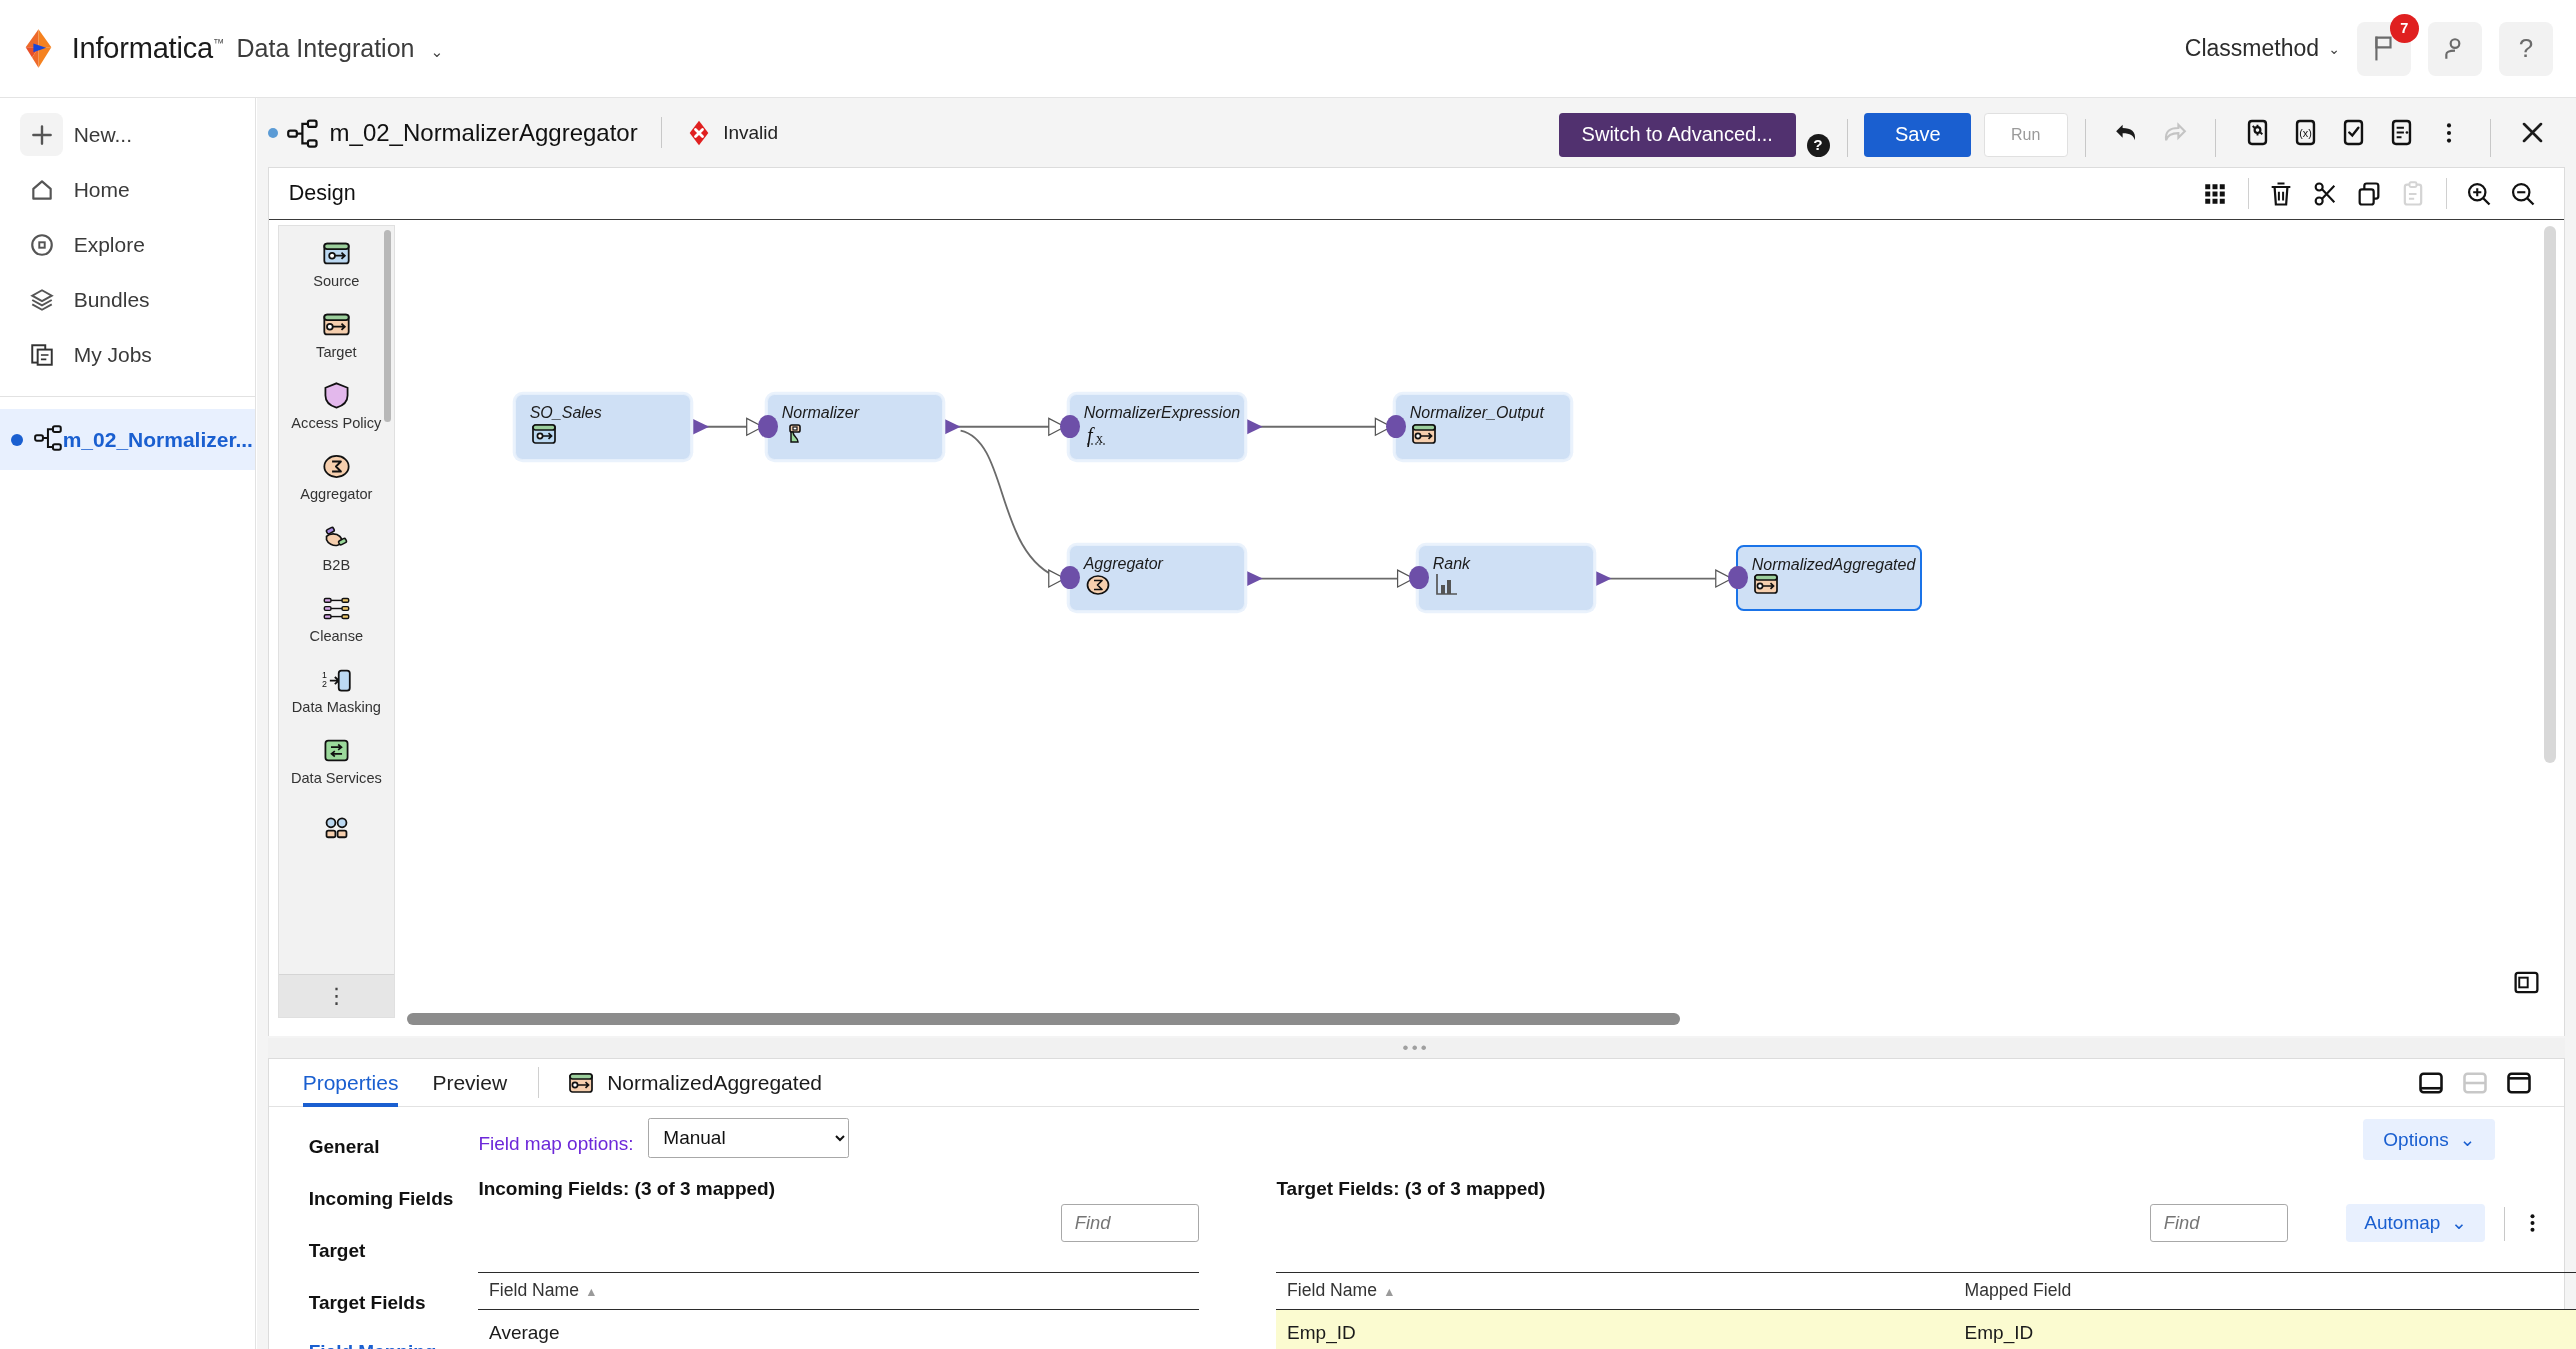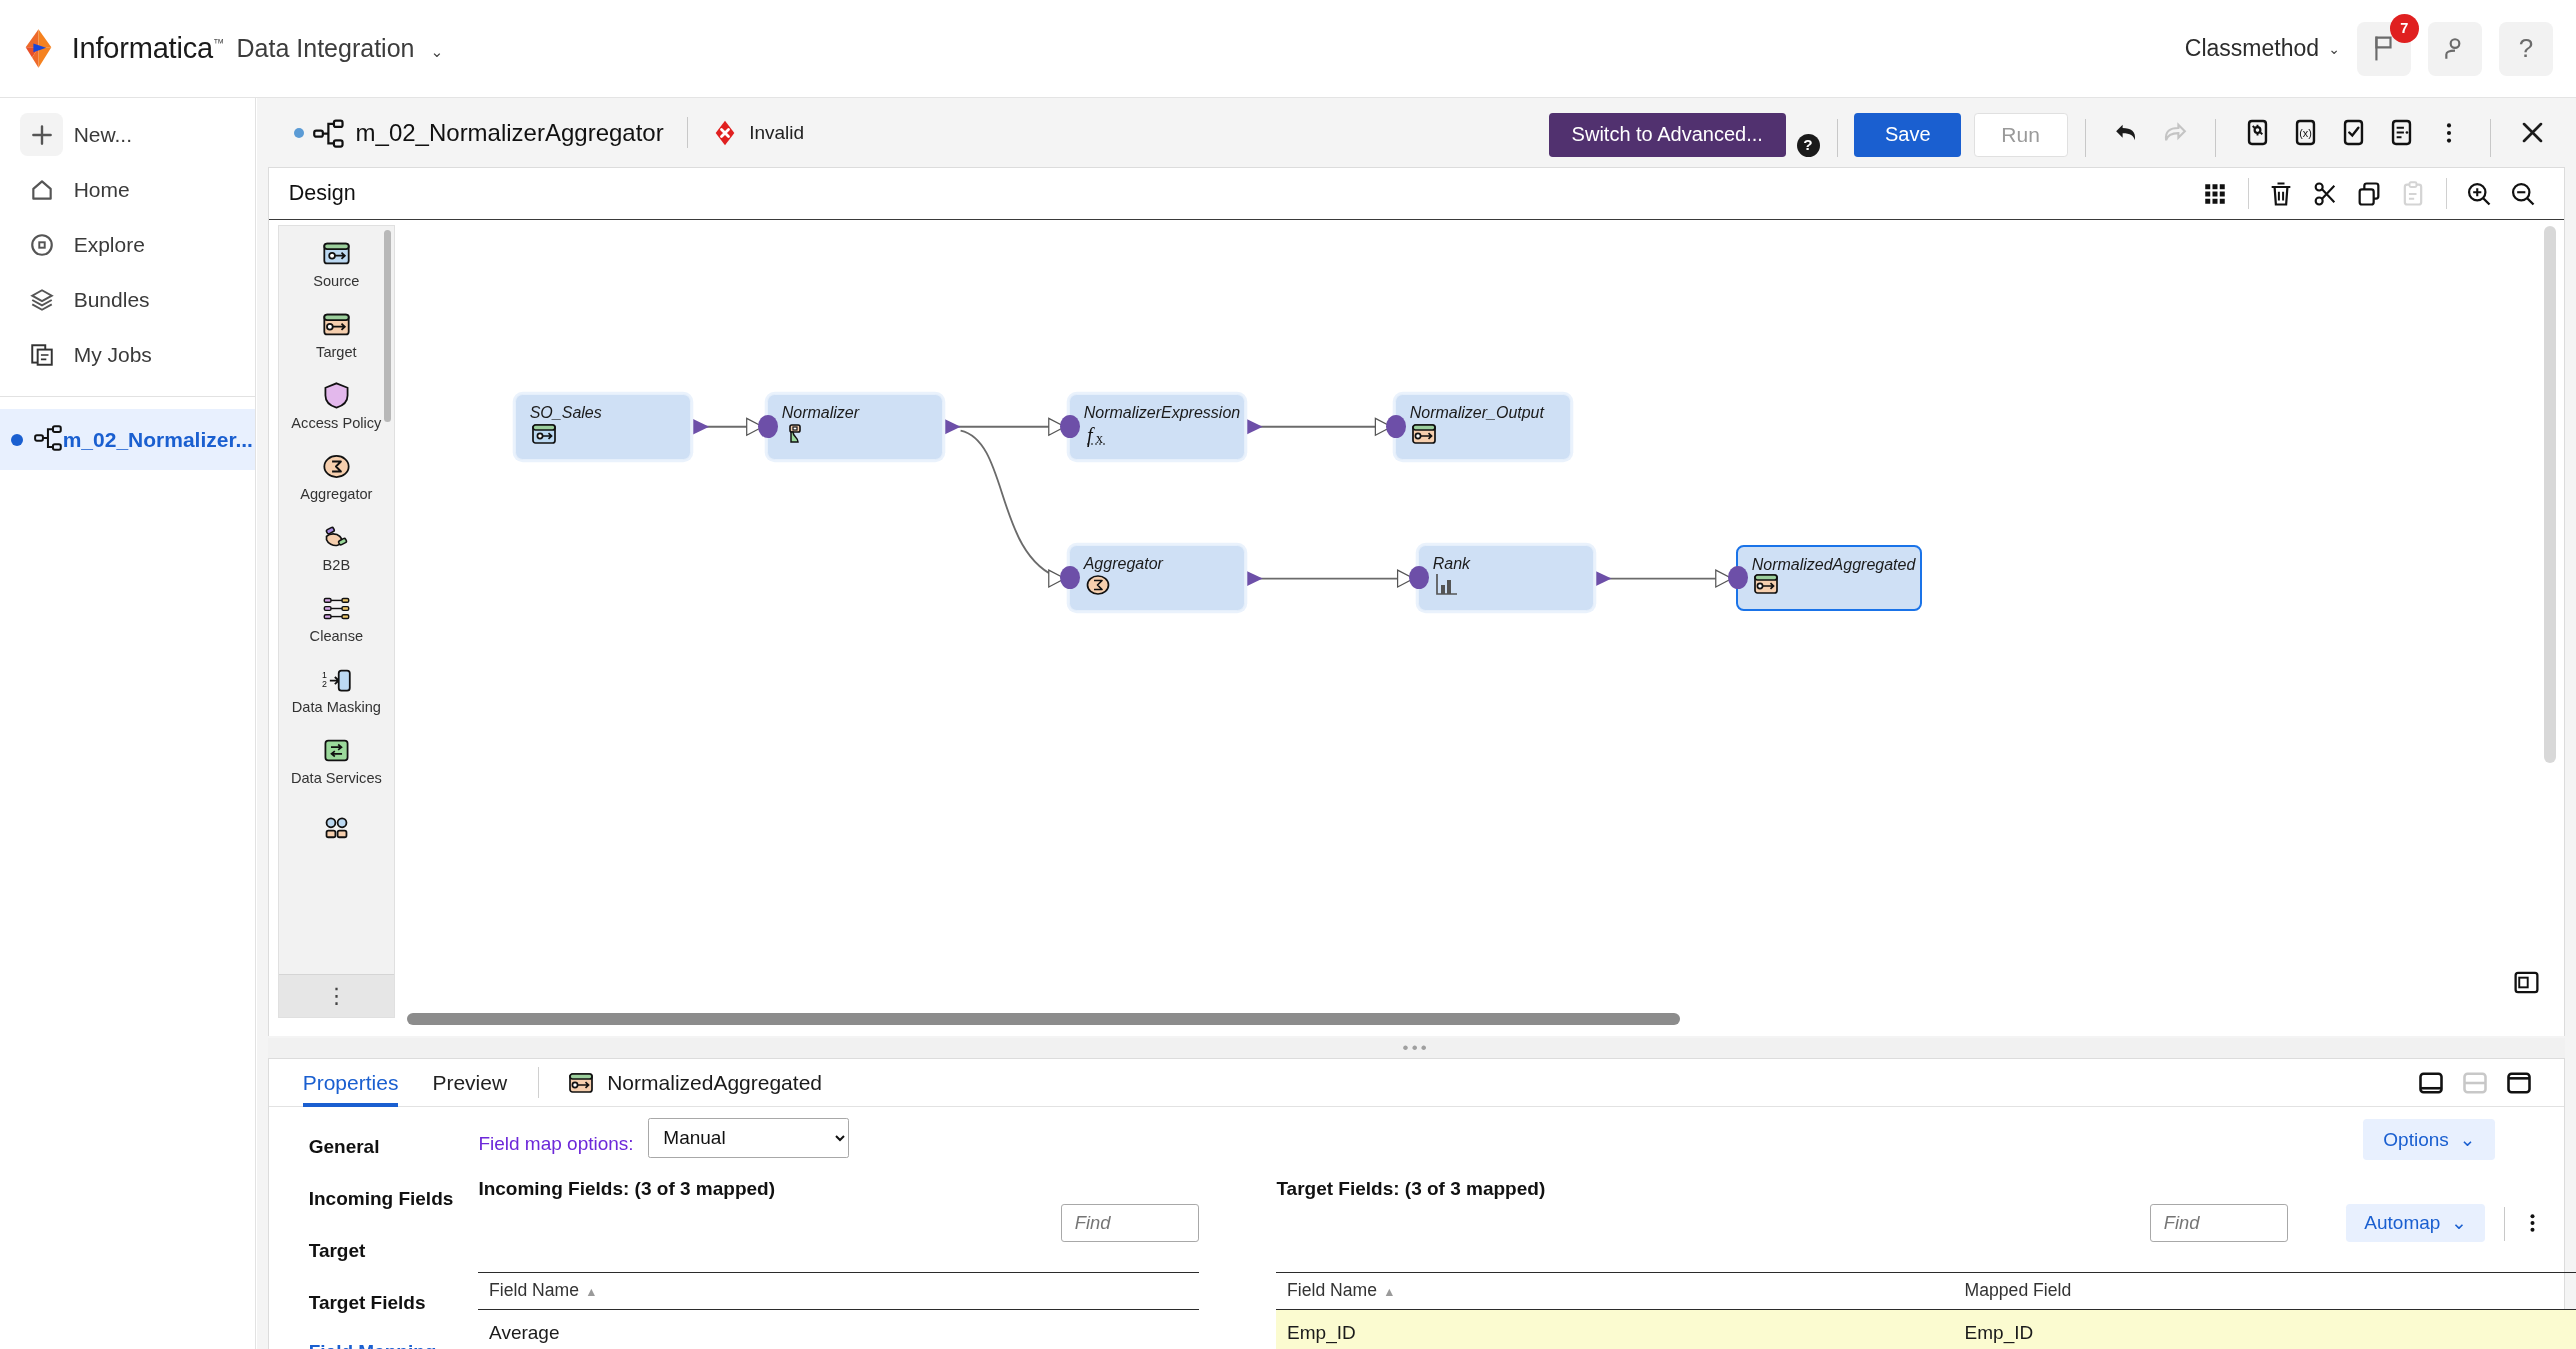--- a/index.html
+++ b/index.html
@@ -73,21 +73,21 @@
 
   
   #workspace {
     position: absolute; left: 257px; top: 98px; width: 2319px; height: 1251px;
     background: #f4f4f4;
   }
 
   
   #mapping-bar {
     position: absolute; left: 0; top: 0; width: 2319px; height: 69px;
-    display: flex; align-items: center; background: #f4f4f4; padding-left: 26px;
+    display: flex; align-items: center; background: #f4f4f4;
   }
   #mapping-dot {
     width: 10px; height: 10px; border-radius: 50%; background: #5b9bd5;
     margin-left: 10.7px; flex: 0 0 10px;
   }
   #mapping-icon { margin-left: 9.2px; width: 32px; height: 32px; }
   #mapping-title { font-size: 24px; color: #111; margin-left: 10.7px; }
   #mapping-sep { width: 0.8px; height: 31px; background: #c8c8c8; margin-left: 23px; }
   #status-wrap { display: flex; align-items: center; margin-left: 23px; }
   #status-label { font-size: 19px; color: #222; margin-left: 10.7px; }
@@ -102,21 +102,21 @@
     width: 23px; height: 23px; border-radius: 50%; background: #1a1a1a; color: #fff;
     font-size: 15.3px; display: flex; align-items: center; justify-content: center;
     margin-left: 10.7px; cursor: pointer; font-weight: 700;
   }
   .bar-sep { width: 0.8px; height: 38px; background: #c8c8c8; margin: 0 17px; }
   #btn-save {
     background: #1a5fd0; color: #fff; font-size: 20px; height: 44px; width: 107px;
     border: none; border-radius: 3.8px; cursor: pointer;
   }
   #btn-run {
-    background: #fff; color: #9a9a9a; font-size: 21px; height: 44px; width: 94px;
+    background: #fff; color: #9a9a9a; font-size: 16px; height: 44px; width: 84px;
     border: 0.8px solid #e0e0e0; border-radius: 3.8px; margin-left: 12.3px; cursor: not-allowed;
   }
   .bar-ico { width: 48px; height: 48px; display: flex; align-items: center;
     justify-content: center; cursor: pointer; }
 
   
   #design-panel {
     position: absolute; left: 10.7px; top: 69px; width: 2297px; height: 869px;
     background: #ffffff; border: 0.8px solid #dcdcdc;
   }

